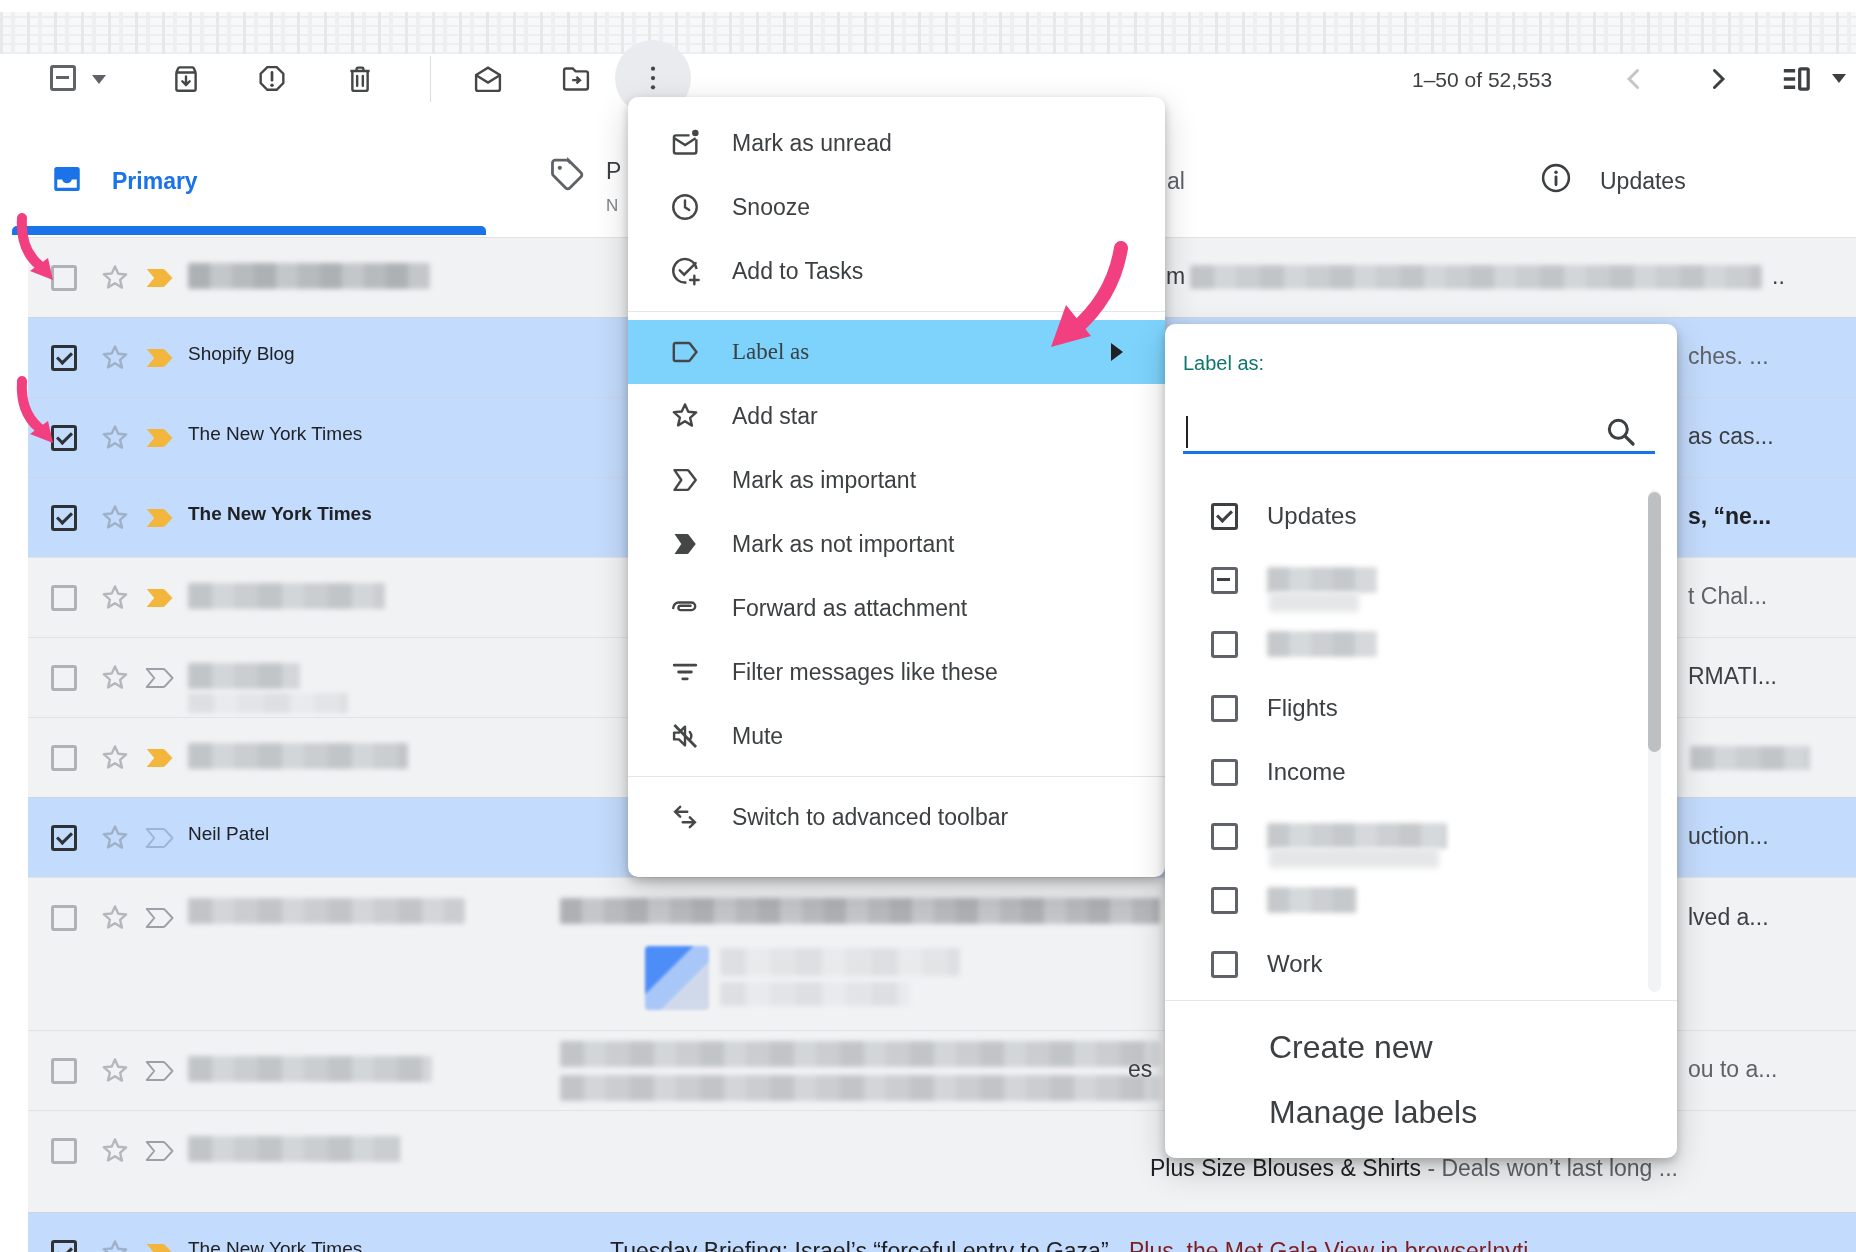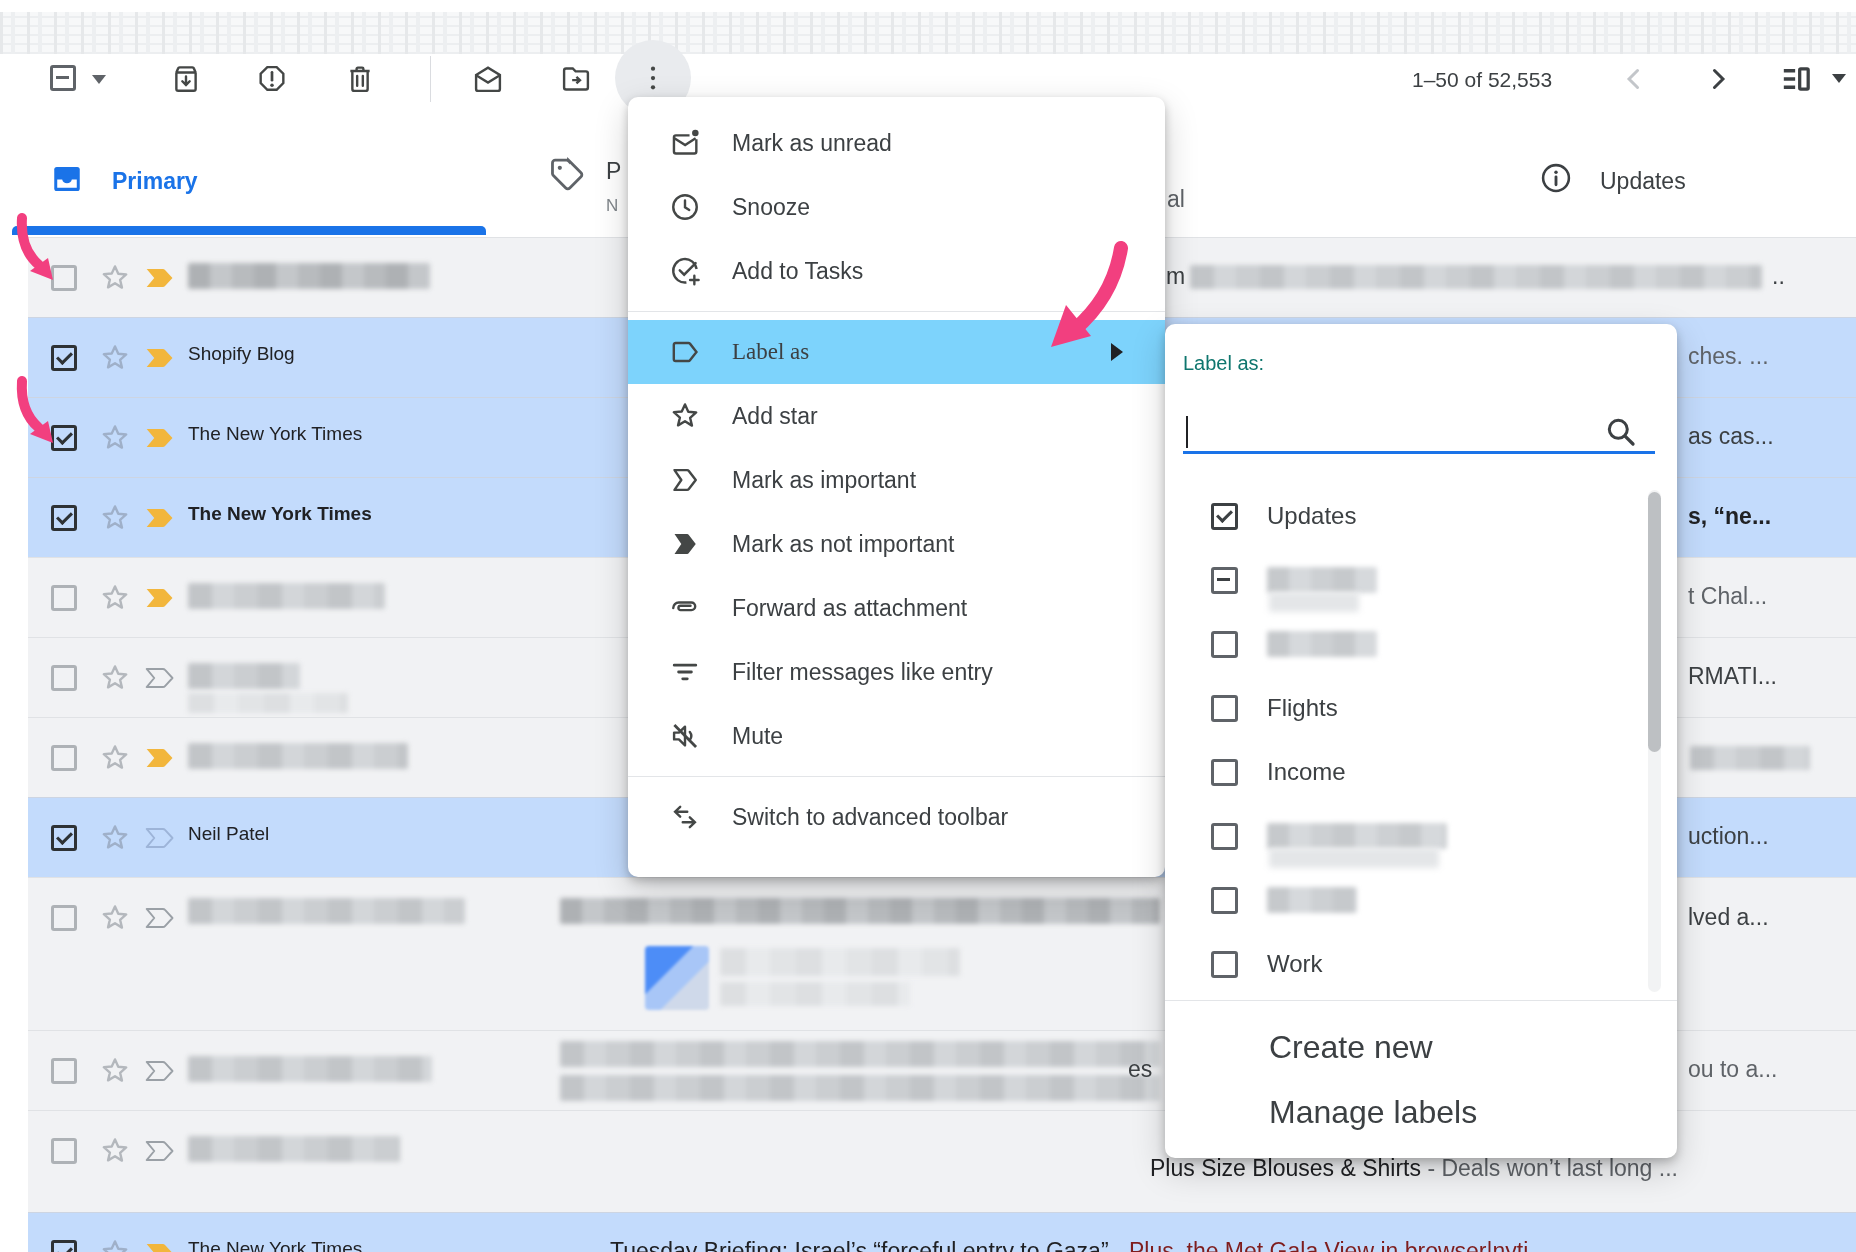--- a/index.html
+++ b/index.html
@@ -168,21 +168,21 @@
 
     <div class="abs" style="left:546px;top:12px;width:42px;height:42px;">
       <svg viewBox="0 0 24 24" style="width:42px;height:42px;">
           <path d="M12.9 3.6 20 10.7a1.6 1.6 0 0 1 0 2.3l-6.4 6.4a1.6 1.6 0 0 1-2.3 0L4.2 12.3a1.6 1.6 0 0 1-.5-1.1V5.1a1.6 1.6 0 0 1 1.6-1.6h6.4c.45 0 .9.2 1.2.5z" fill="none" stroke="#5f6368" stroke-width="1.6"></path>
           <circle cx="7.9" cy="7.9" r="1.2" fill="#5f6368"></circle>
         </svg>
     </div>
     <div class="abs tab-label tab-dark" style="left:606px;top:12px;">P</div>
     <div class="abs" style="left:606px;top:54px;font-size:17px;color:#80868b;">N</div>
 
-    <div class="abs tab-label tab-gray" style="left:1167px;top:40px;">al</div>
+    <div class="abs tab-label tab-gray" style="left:1167px;top:22px;">al</div>
 
     <div class="abs" style="left:1538px;top:18px;width:36px;height:36px;">
       <svg viewBox="0 0 24 24" style="width:36px;height:36px;">
           <circle cx="12" cy="12" r="8.6" fill="none" stroke="#3c4043" stroke-width="1.7"></circle>
           <circle cx="12" cy="8.2" r="1.15" fill="#3c4043"></circle>
           <path d="M12 11.2v5.3" stroke="#3c4043" stroke-width="1.9" stroke-linecap="round"></path>
         </svg>
     </div>
     <div class="abs tab-label tab-dark" style="left:1600px;top:22px;">Updates</div>
   </div>
@@ -451,21 +451,21 @@
           </svg>
         </span>
         <span class="mi-label">Forward as attachment</span>
       </div>
       <div class="menu-item">
         <span class="mi-icon">
           <svg viewBox="0 0 24 24" fill="none" stroke="#444746" stroke-width="1.7">
             <path d="M4.4 7.2h15.2M7.5 12h9M10.4 16.8h3.2" stroke-width="2" stroke-linecap="round"></path>
           </svg>
         </span>
-        <span class="mi-label">Filter messages like entry</span>
+        <span class="mi-label">Filter messages like these</span>
       </div>
       <div class="menu-item">
         <span class="mi-icon">
           <svg viewBox="0 0 24 24" fill="none" stroke="#444746" stroke-width="1.7">
             <path d="M4.3 9.6v4.8h3.4L12 18.6V5.4L7.7 9.6z" stroke-linejoin="round"></path>
             <path d="M15.4 9.2a4.6 4.6 0 0 1 0 5.6" stroke-linecap="round"></path>
             <path d="M4.5 4.2 19.8 19.8" stroke-width="2"></path>
           </svg>
         </span>
         <span class="mi-label">Mute</span>

